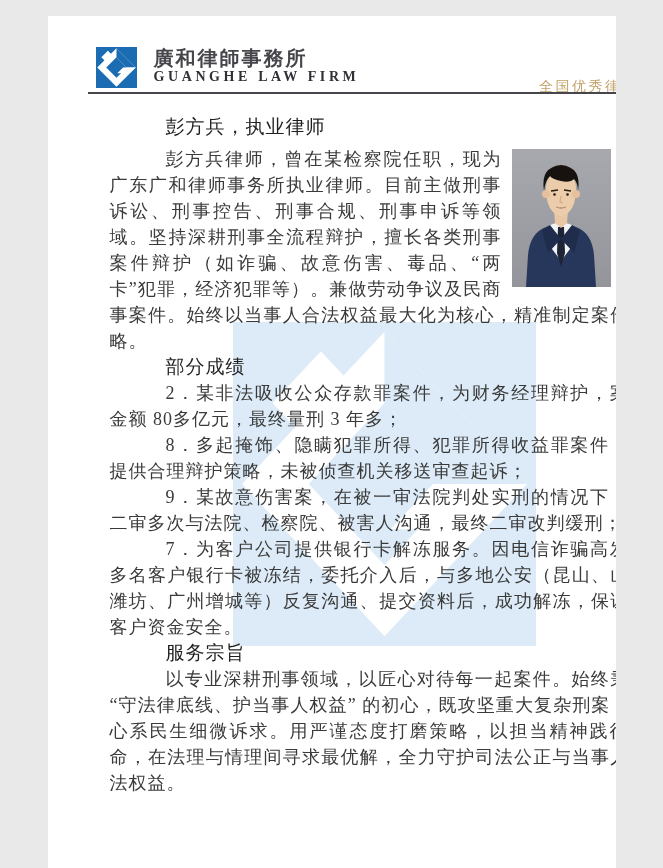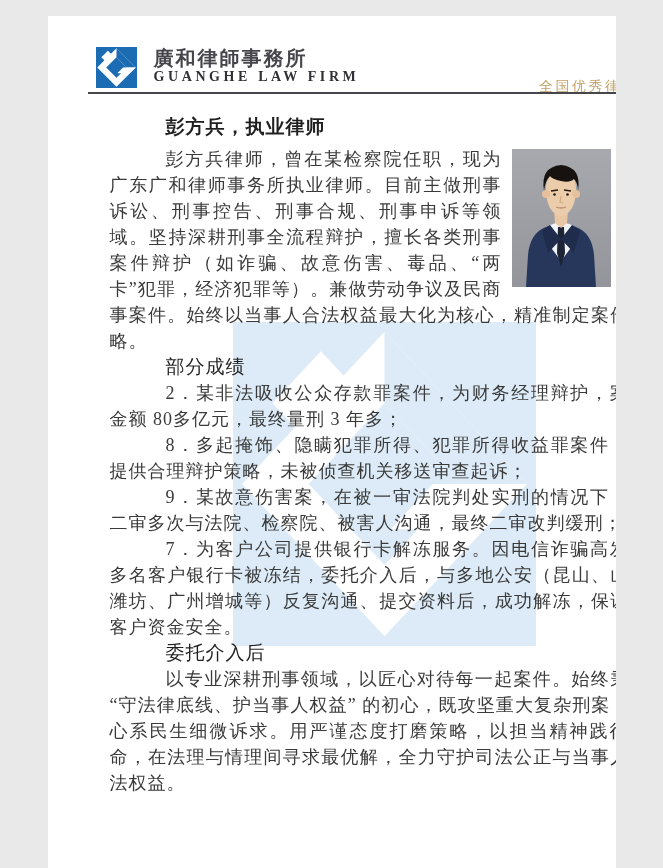--- a/index.html
+++ b/index.html
@@ -43,21 +43,21 @@
     position:absolute;left:62px;top:96px;width:539px;z-index:1;
     font-size:18px;line-height:26px;letter-spacing:1px;
     text-align:justify;
   }
   .doc p{margin:0;text-indent:56px;}
   .doc h2{
     margin:0;font-size:19px;line-height:26px;font-weight:normal;color:#1f1f1f;
     text-indent:56px;letter-spacing:1px;
   }
   .profile-title{
-    margin:0 0 4px 0;font-size:19px;line-height:30px;font-weight:bold;color:#1f1f1f;
+    margin:0 0 4px 0;font-size:19px;line-height:30px;font-weight:normal;color:#1f1f1f;
     text-indent:56px;letter-spacing:1px;
   }
   
   .photo{
     float:right;width:99px;height:138px;
     margin:3px 38px 8px 10px;
     display:block;
   }
   .photo svg{width:100%;height:100%;display:block;}
 </style>
@@ -137,17 +137,17 @@
       </span>
       <span>彭方兵律师，曾在某检察院任职，现为广东广和律师事务所执业律师。目前主做刑事诉讼、刑事控告、刑事合规、刑事申诉等领域。坚持深耕刑事全流程辩护，擅长各类刑事案件辩护（如诈骗、故意伤害、毒品、“两卡”犯罪，经济犯罪等）。兼做劳动争议及民商事案件。始终以当事人合法权益最大化为核心，精准制定案件策略。</span>
     </p>
 
     <h2>部分成绩</h2>
     <p>2．某非法吸收公众存款罪案件，为财务经理辩护，案涉金额 80多亿元，最终量刑 3 年多；</p>
     <p>8．多起掩饰、隐瞒犯罪所得、犯罪所得收益罪案件，经提供合理辩护策略，未被侦查机关移送审查起诉；</p>
     <p>9．某故意伤害案，在被一审法院判处实刑的情况下，经二审多次与法院、检察院、被害人沟通，最终二审改判缓刑；</p>
     <p>7．为客户公司提供银行卡解冻服务。因电信诈骗高发，多名客户银行卡被冻结，委托介入后，与多地公安（昆山、山东潍坊、广州增城等）反复沟通、提交资料后，成功解冻，保证了客户资金安全。</p>
 
-    <h2>委托介入后</h2>
+    <h2>服务宗旨</h2>
     <p>以专业深耕刑事领域，以匠心对待每一起案件。始终秉持 “守法律底线、护当事人权益” 的初心，既攻坚重大复杂刑案，也心系民生细微诉求。用严谨态度打磨策略，以担当精神践行使命，在法理与情理间寻求最优解，全力守护司法公正与当事人合法权益。</p>
 
   </div>
 </div>
 
 </body></html>

